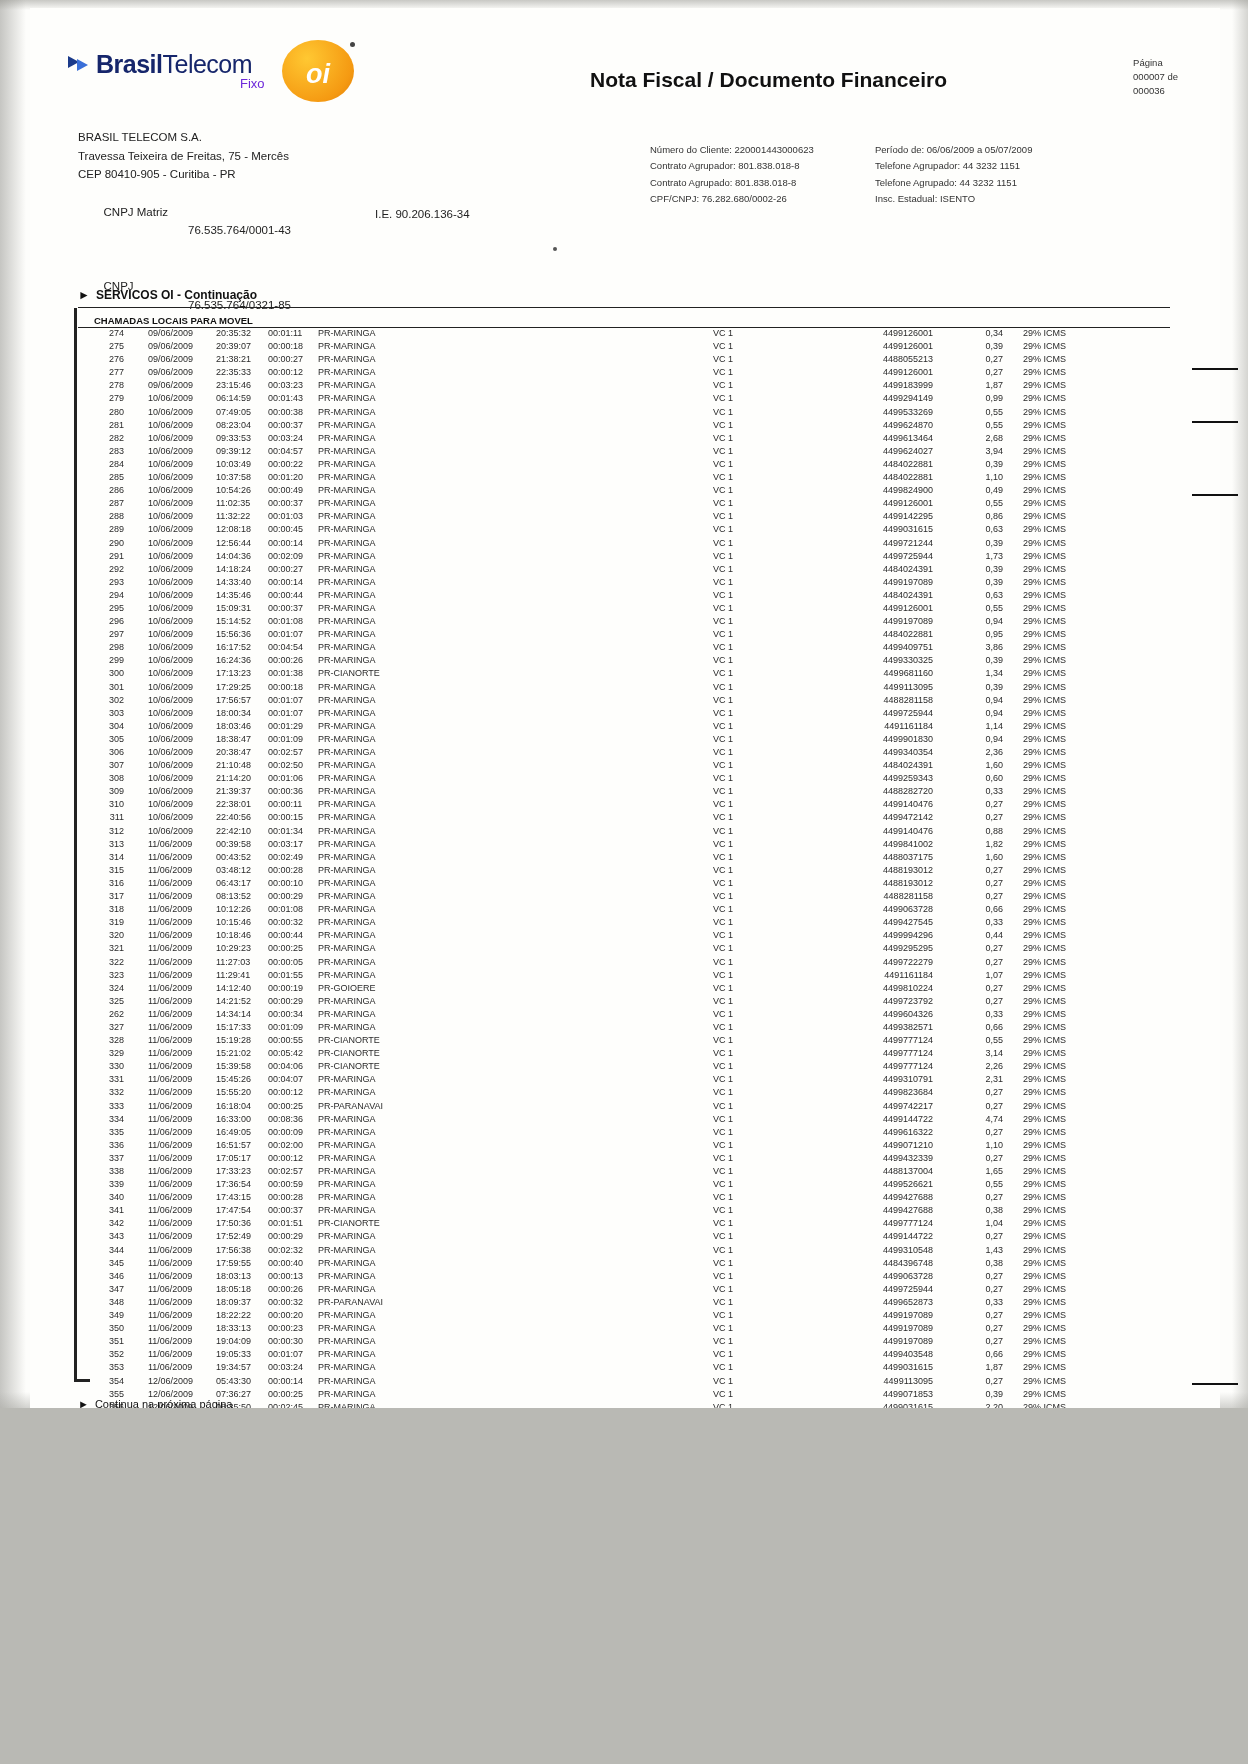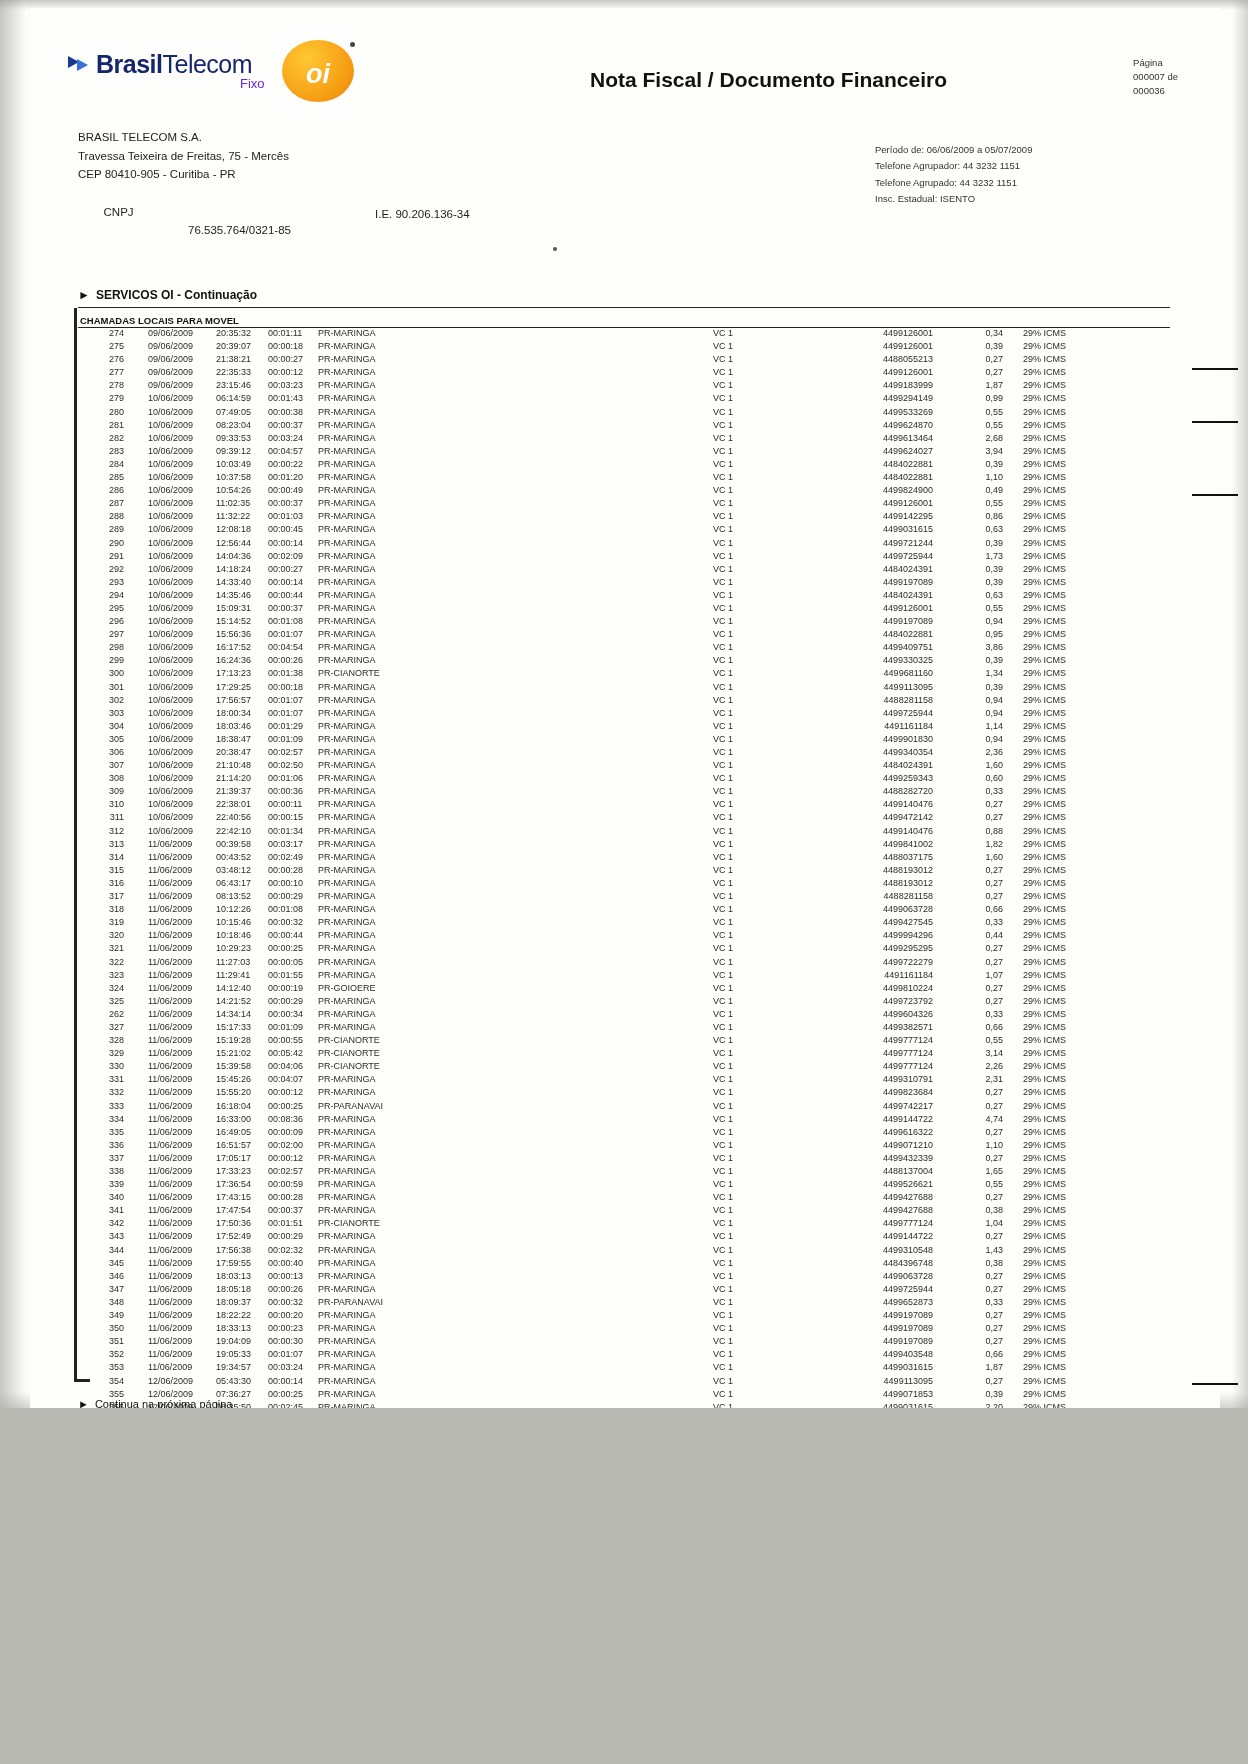--- a/index.html
+++ b/index.html
@@ -42,21 +42,21 @@
   .contract2{position:absolute;left:845px;top:134px;font-size:9.5px;color:#333;line-height:1.72;}
   .stray-dot{position:absolute;left:523px;top:239px;width:4px;height:4px;border-radius:50%;background:#555;}
 
   
   .section-title{position:absolute;left:48px;top:280px;font-size:12px;font-weight:bold;color:#111;}
   .section-title .tri{display:inline-block;margin-right:6px;}
   .rule{position:absolute;left:48px;top:299px;width:1092px;height:1px;background:#222;}
 
   
   .table-wrap{position:absolute;left:48px;top:305px;width:1092px;}
-  .tbl-head-band{font-size:9.5px;font-weight:bold;color:#111;padding:2px 0 0 2px;}
+  .tbl-head-band{font-size:9.5px;font-weight:bold;color:#111;padding:2px 0 0 16px;}
   .cols{position:relative;height:13px;font-size:9.5px;font-weight:bold;color:#111;}
   .cols span{position:absolute;top:0;}
   .hdr-line{height:1px;background:#222;margin-top:1px;}
 
   .rows{font-size:9px;color:#2a2a2a;}
   .r{position:relative;height:13.1px;white-space:nowrap;}
   .r span{position:absolute;top:0;}
   .c-seq{left:0;width:46px;text-align:right;}
   .c-data{left:70px;}
   .c-hora{left:138px;}
@@ -107,26 +107,36 @@
         <div>000007 de</div>
         <div>000036</div>
       </div>
     </div>
 
     <div class="addr">
       <div class="row">BRASIL TELECOM S.A.</div>
       <div class="row">Travessa Teixeira de Freitas, 75 - Mercês</div>
       <div class="row">CEP 80410-905 - Curitiba - PR</div>
       <div class="row" style="position:relative;">
+        <span>CNPJ Matriz</span>
+        <span style="position:absolute;left:110px;">76.535.764/0001-43</span>
+      </div>
+      <div class="row" style="position:relative;">
         <span>CNPJ</span>
         <span style="position:absolute;left:110px;">76.535.764/0321-85</span>
       </div>
     </div>
     <div class="ie">I.E. 90.206.136-34</div>
 
+    <div class="contract">
+      <div>Número do Cliente: 220001443000623</div>
+      <div>Contrato Agrupador: 801.838.018-8</div>
+      <div>Contrato Agrupado: 801.838.018-8</div>
+      <div>CPF/CNPJ: 76.282.680/0002-26</div>
+    </div>
     <div class="contract2">
       <div>Período de: 06/06/2009 a 05/07/2009</div>
       <div>Telefone Agrupador: 44 3232 1151</div>
       <div>Telefone Agrupado: 44 3232 1151</div>
       <div>Insc. Estadual: ISENTO</div>
     </div>
     <div class="stray-dot"></div>
 
     <div class="section-title">
       <span class="tri">►</span><span>SERVICOS OI - Continuação</span>

